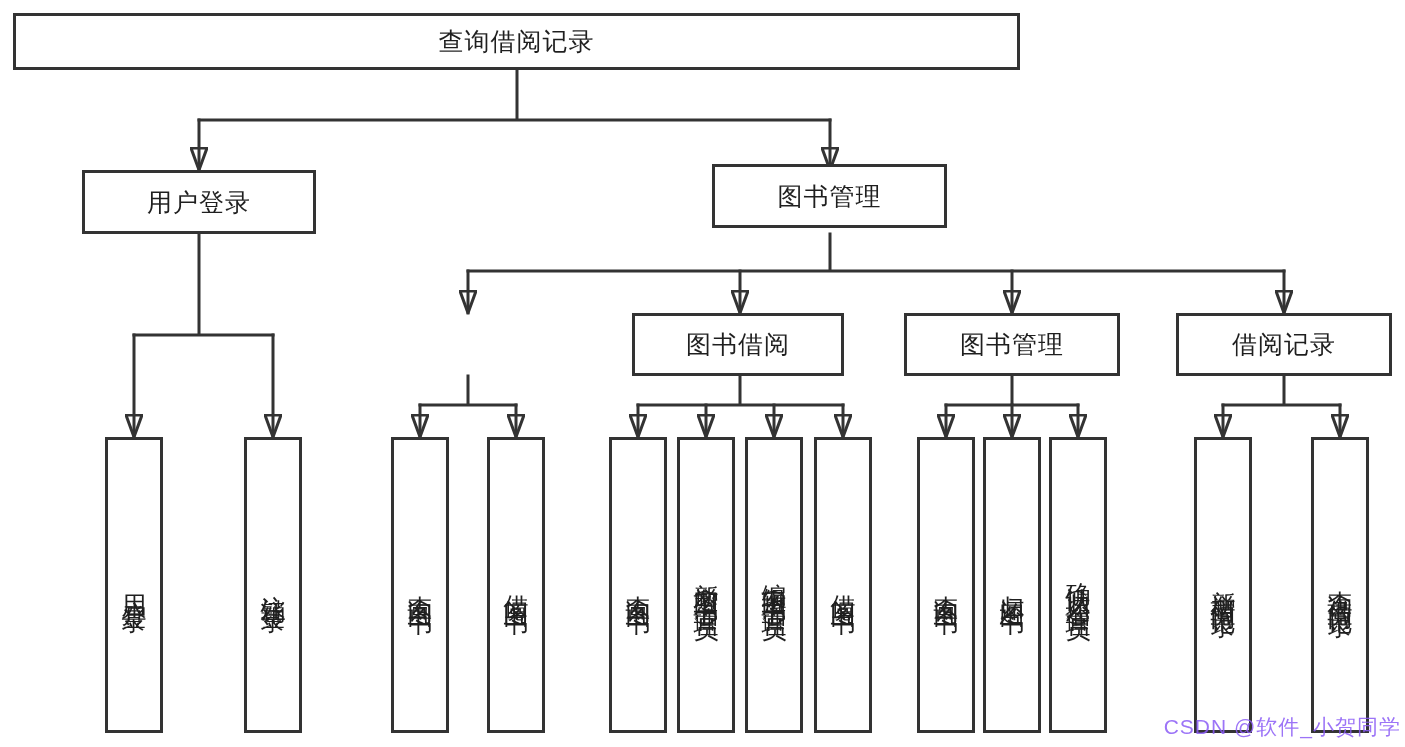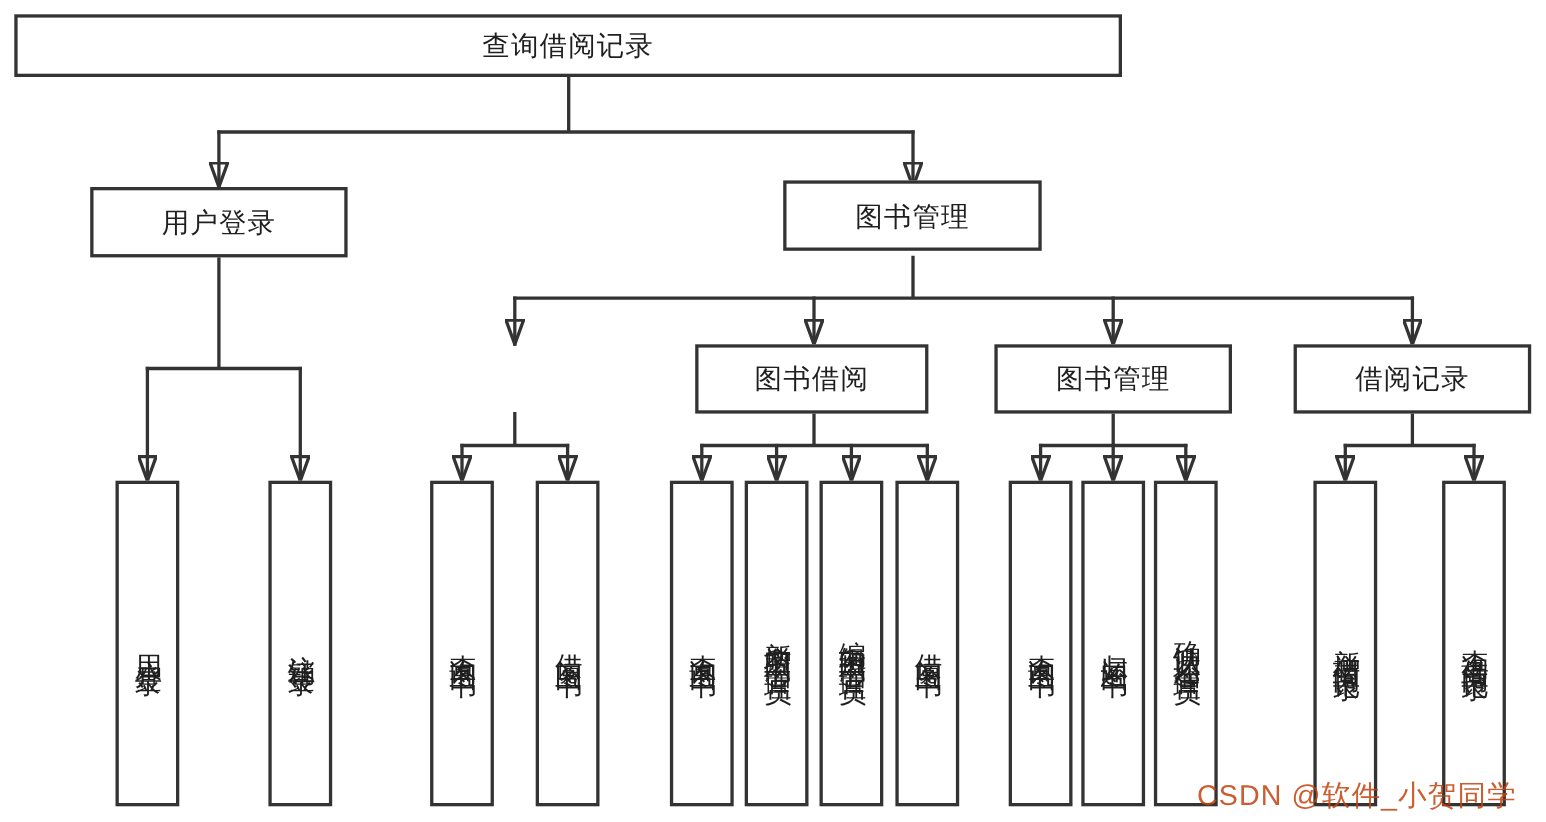--- a/index.html
+++ b/index.html
@@ -17,22 +17,22 @@
     border:3px solid #333333;background:#ffffff;
     display:flex;align-items:center;justify-content:center;
     font-size:25px;color:#1f1f1f;z-index:2;letter-spacing:1px;
     text-align:center;
   }
   .node.vert{
     writing-mode:vertical-rl;text-orientation:mixed;
     letter-spacing:5px;line-height:1;padding:8px 0;
   }
   .watermark{
-    position:absolute;right:26px;bottom:6px;z-index:3;
-    font-size:26px;color:#c2410c;opacity:.85;letter-spacing:1px;
+    position:absolute;right:4px;bottom:6px;z-index:3;
+    font-size:21px;color:#8b5cf6;opacity:.85;letter-spacing:1px;
     font-family:"Liberation Sans","DejaVu Sans",sans-serif;
   }
 </style>
 </head>
 <body>
 
 <div class="canvas">
 
   <svg class="wires" width="1405" height="747" viewBox="0 0 1405 747" aria-hidden="true">
     <defs>

